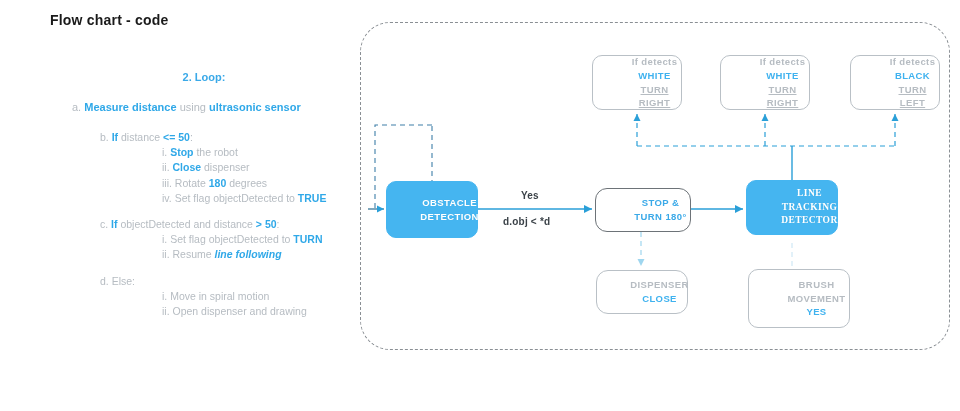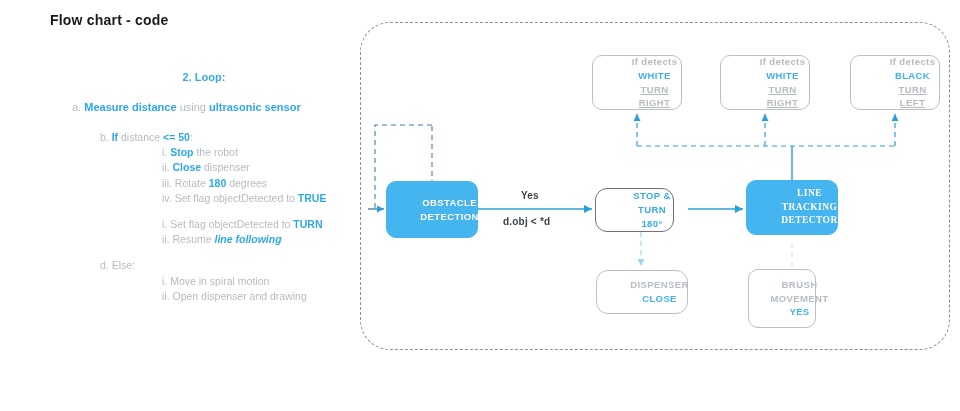--- a/index.html
+++ b/index.html
@@ -52,25 +52,25 @@
     background:#ffffff;border:1px solid #6d7378;color:#3aa9e8;
   }
   .node .hl{color:#3fb2ef;}
   .node .ul{text-decoration:underline;color:#b6bcc2;}
 
   #n-white1{left:592px;top:55px;width:90px;height:55px;}
   #n-white2{left:720px;top:55px;width:90px;height:55px;}
   #n-black {left:850px;top:55px;width:90px;height:55px;}
 
   #n-obstacle{left:386px;top:181px;width:92px;height:57px;}
-  #n-stop    {left:595px;top:188px;width:79px;height:44px;border-radius:12px;}
+  #n-stop    {left:595px;top:188px;width:96px;height:44px;border-radius:12px;}
   #n-line    {left:746px;top:180px;width:92px;height:55px;font-family:Liberation Serif, serif;}
 
   #n-dispenser{left:596px;top:270px;width:92px;height:44px;border-radius:12px;}
-  #n-brush    {left:748px;top:269px;width:68px;height:59px;}
+  #n-brush    {left:748px;top:269px;width:102px;height:59px;}
 
   
   .edge-label{position:absolute;font-size:10px;font-weight:bold;color:#3b4248;letter-spacing:.2px;}
   #lbl-yes{left:521px;top:190px;}
   #lbl-dobj{left:503px;top:216px;}
 
   
   #wires{position:absolute;left:0;top:0;width:960px;height:411px;pointer-events:none;}
 </style>
 </head>
@@ -106,20 +106,24 @@
         <span class="marker">iii.</span>
         <span class="grey">Rotate </span><span class="blue">180</span><span class="grey"> degrees</span>
       </div>
       <div class="lvl4">
         <span class="marker">iv.</span>
         <span class="grey">Set flag objectDetected to </span><span class="blue">TRUE</span>
       </div>
     </div>
 
     <div class="lvl3">
+      <div>
+        <span class="marker">c.</span>
+        <span class="blue">If</span><span class="grey"> objectDetected and distance </span><span class="blue">&gt; 50</span><span class="grey">:</span>
+      </div>
       <div class="lvl4">
         <span class="marker">i.</span>
         <span class="grey">Set flag objectDetected to </span><span class="blue">TURN</span>
       </div>
       <div class="lvl4">
         <span class="marker">ii.</span>
         <span class="grey">Resume </span><span class="blue-i">line following</span>
       </div>
     </div>
 

